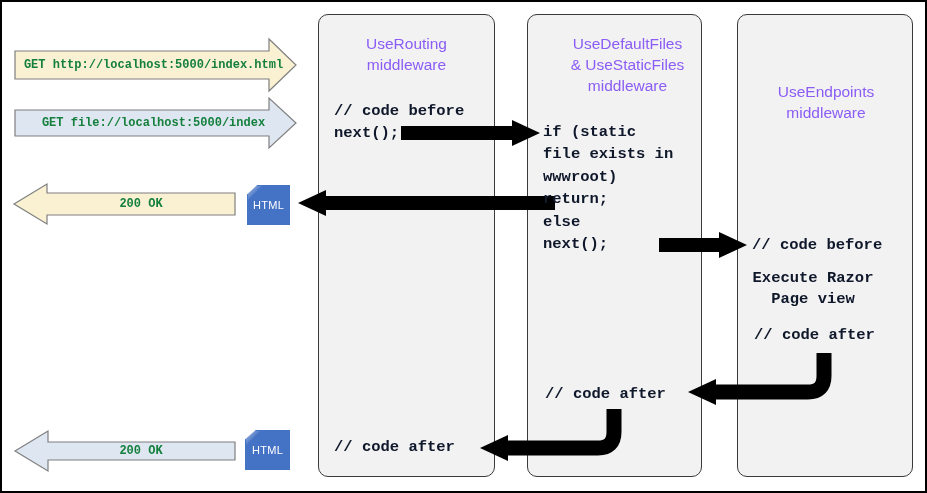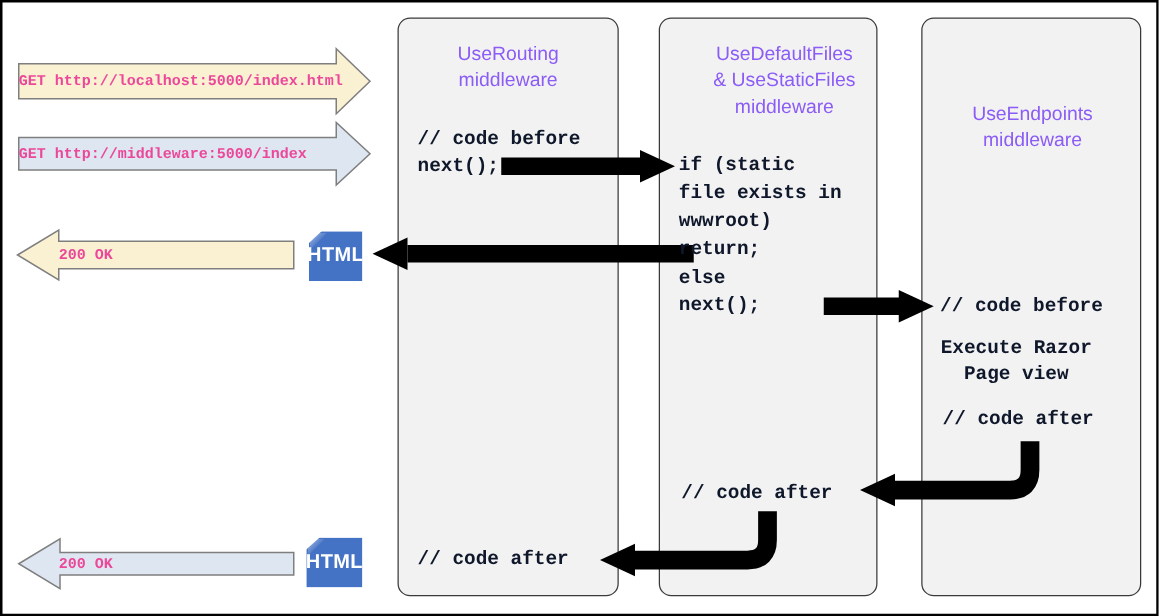--- a/index.html
+++ b/index.html
@@ -59,33 +59,34 @@
     font-weight: bold;
     font-size: 15.5px;
     line-height: 22.4px;
     color: #0f172a;
   }
   .arrow-label {
     font-family: "Liberation Mono", "DejaVu Sans Mono", monospace;
     font-weight: bold;
     font-size: 12px;
     line-height: 14px;
-    color: #ec4899;
+    text-align: center;
+    color: #15803d;
     z-index: 3;
     position: absolute;
   }
   .badge {
     position: absolute;
     z-index: 3;
     background: #4472c4;
     clip-path: polygon(24% 0, 100% 0, 100% 100%, 0 100%, 0 24%);
     color: #ffffff;
     font-family: "Liberation Sans", sans-serif;
-    font-weight: bold;
-    font-size: 16px;
+    font-weight: normal;
+    font-size: 11px;
     display: flex;
     align-items: center;
     justify-content: center;
     letter-spacing: 0.3px;
   }
   .badge::before {
     content: "";
     position: absolute;
     left: 1px; top: 1px;
     width: 14px; height: 14px;
@@ -124,21 +125,21 @@
     <polygon points="745,243 717,230 717,256" fill="#000"></polygon>
 
     <path d="M822,351 L822,374 Q822,390 806,390 L712,390" fill="none" stroke="#000" stroke-width="15" stroke-linejoin="round"></path>
     <polygon points="686,390 714,377 714,403" fill="#000"></polygon>
 
     <path d="M612,407 L612,430 Q612,446 596,446 L504,446" fill="none" stroke="#000" stroke-width="15" stroke-linejoin="round"></path>
     <polygon points="478,446 506,433 506,459" fill="#000"></polygon>
   </svg>
 
   <div class="arrow-label" style="left:13px; top:56px; width:277px;">GET http://localhost:5000/index.html</div>
-  <div class="arrow-label" style="left:13px; top:114px; width:277px;">GET http://middleware:5000/index</div>
+  <div class="arrow-label" style="left:13px; top:114px; width:277px;">GET file://localhost:5000/index</div>
   <div class="arrow-label" style="left:45px; top:195px; width:188px;">200 OK</div>
   <div class="arrow-label" style="left:45px; top:442px; width:188px;">200 OK</div>
 
   <div class="badge badge1">HTML</div>
   <div class="badge badge2">HTML</div>
 
   <div class="txt title" style="left:316px; top:31px; width:177px;">UseRouting
 middleware</div>
   <div class="txt code" style="left:332px; top:98px;">// code before
 next();</div>

